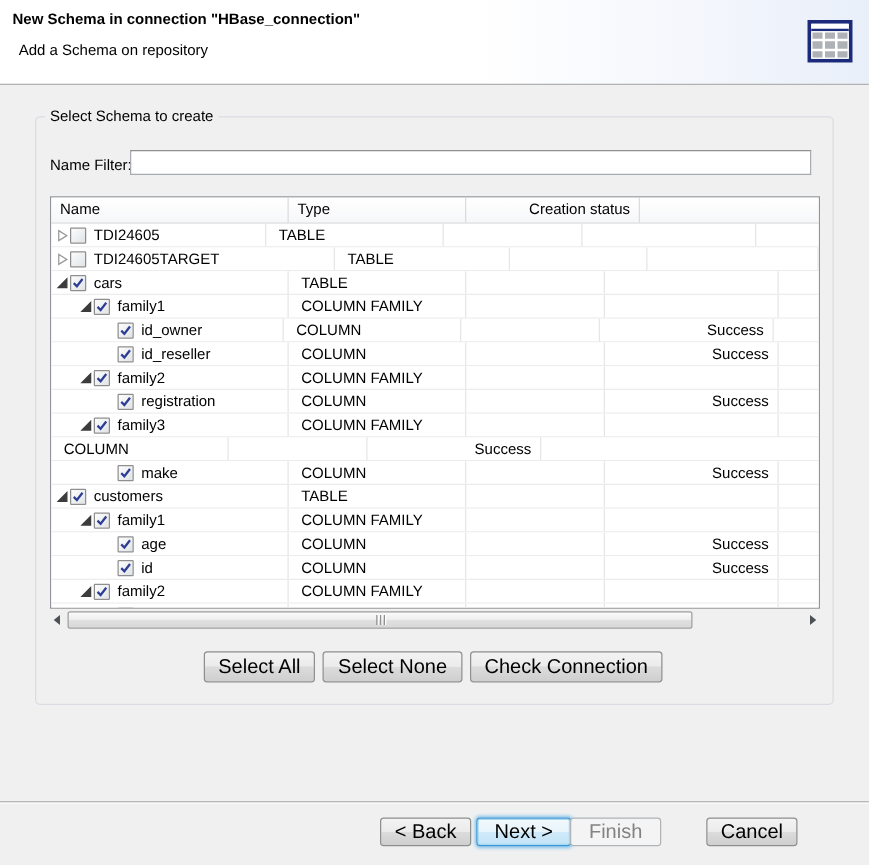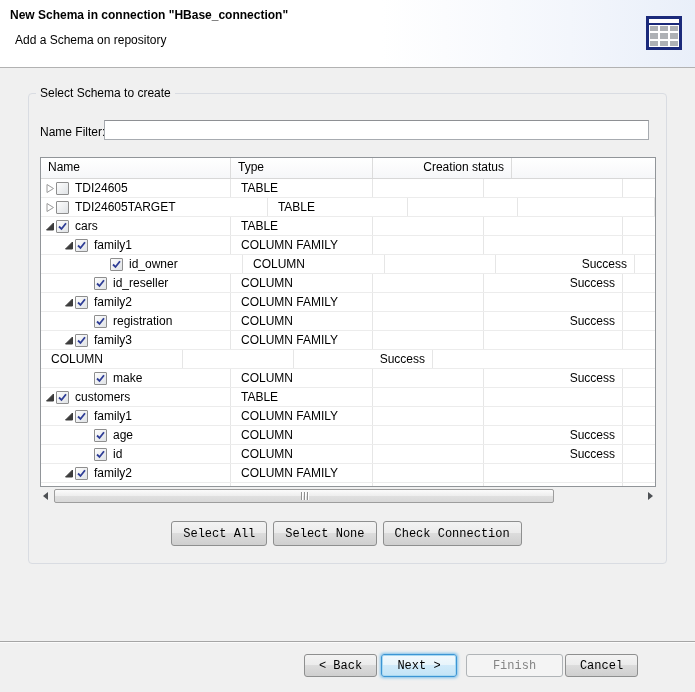--- a/index.html
+++ b/index.html
@@ -57,21 +57,21 @@
   .hs-thumb{position:absolute;left:14px;top:1px;width:500px;height:14px;box-sizing:border-box;
     border:1px solid #9d9d9d;border-radius:2px;
     background:linear-gradient(#fbfbfb,#eeeeee 48%,#e0e0e0 52%,#d8d8d8);
     display:flex;align-items:center;justify-content:center;}
   .hs-grip{display:flex;gap:2px;}
   .hs-grip i{display:block;width:1px;height:8px;background:#8f8f8f;box-shadow:1px 0 0 #fff;}
   
   .btn{display:inline-flex;align-items:center;justify-content:center;
     border:1px solid #8e8f8f;border-radius:3px;color:#000;
     background:linear-gradient(to bottom,#f3f3f3 0%,#ebebeb 49%,#dcdcdc 50%,#cfcfcf 100%);
-    font-family:Liberation Mono, monospace;font-size:12px;box-sizing:border-box;cursor:default;}
+    font-family:Liberation Sans, sans-serif;font-size:16px;box-sizing:border-box;cursor:default;}
   .sel-row{position:absolute;left:28px;top:521px;width:637px;display:flex;justify-content:center;gap:6px;}
   .sel-row .btn{height:25px;padding:0 11px;}
   .footer-sep{position:absolute;left:0;top:641px;width:695px;height:1px;background:#a5a5a5;}
   .footer-sep2{position:absolute;left:0;top:642px;width:695px;height:1px;background:#fbfbfb;}
   .wbtn{position:absolute;top:654px;height:23px;}
   .btn.default{border-color:#3c95d4;
     background:linear-gradient(to bottom,#f2f9fd 0%,#e7f4fb 49%,#d0eafa 50%,#c3e4f6 100%);
     box-shadow:0 0 0 1px #a8d9f2 inset,0 0 3px 1px #7cc0ea;}
   .btn.disabled{background:#f4f4f4;border-color:#b0b4b7;color:#838383;}
 </style>
@@ -106,21 +106,21 @@
 
 <div class="ttable">
   <div class="thead">
       <div class="hcell" style="width: 190px;">Name</div>
       <div class="hcell" style="width: 142px;">Type</div>
       <div class="hcell" style="width: 139px; text-align: right;">Creation status</div>
       <div class="hcell" style="width: 33px;"></div>
     </div>
   <div>
       <div class="trow">
-        <div class="tcell" style="width: 190px;">
+        <div class="tcell" style="width: 172px;">
           <span style="display: inline-block; width: 2px; flex: 0 0 auto;"></span>
           <span class="arrow-slot">
             <svg width="10" height="11">
               <polygon points="2,1.5 8.5,5.5 2,9.5" fill="#ffffff" stroke="#9a9a9a"></polygon>
             </svg>
           </span>
           <span class="cbox"></span>
           <span class="row-label">TDI24605</span>
         </div>
         <div class="tcell pad" style="width: 142px;">TABLE</div>
@@ -178,21 +178,21 @@
             </svg>
           </span>
           <span class="row-label">family1</span>
         </div>
         <div class="tcell pad" style="width: 142px;">COLUMN FAMILY</div>
         <div class="tcell right" style="width: 111px;"></div>
         <div class="tcell right" style="width: 139px;"></div>
         <div class="tcell" style="flex: 1 1 0%;"></div>
       </div>
       <div class="trow">
-        <div class="tcell" style="width: 202px; padding-left: 16px;">
+        <div class="tcell" style="width: 186px;">
           <span style="display: inline-block; width: 40px; flex: 0 0 auto;"></span>
           <span class="arrow-slot"></span>
           <span class="cbox">
             <svg width="9" height="9">
               <path d="M1 4.5 L3.5 7 L8 1.2" stroke="#2e3d96" stroke-width="1.8" fill="none"></path>
             </svg>
           </span>
           <span class="row-label">id_owner</span>
         </div>
         <div class="tcell pad" style="width: 142px;">COLUMN</div>
@@ -424,14 +424,14 @@
 <div class="sel-row">
   <button class="btn">Select All</button>
   <button class="btn">Select None</button>
   <button class="btn">Check Connection</button>
 </div>
 
 <div class="footer-sep"></div>
 <div class="footer-sep2"></div>
 <button class="btn wbtn" style="left:304px;width:73px;">&lt; Back</button>
 <button class="btn wbtn default" style="left:381px;width:76px;">Next &gt;</button>
-<button class="btn wbtn disabled" style="left:466px;width:97px;">Finish</button>
+<button class="btn wbtn disabled" style="left:456px;width:73px;">Finish</button>
 <button class="btn wbtn" style="left:565px;width:73px;">Cancel</button>
 
 </body></html>

